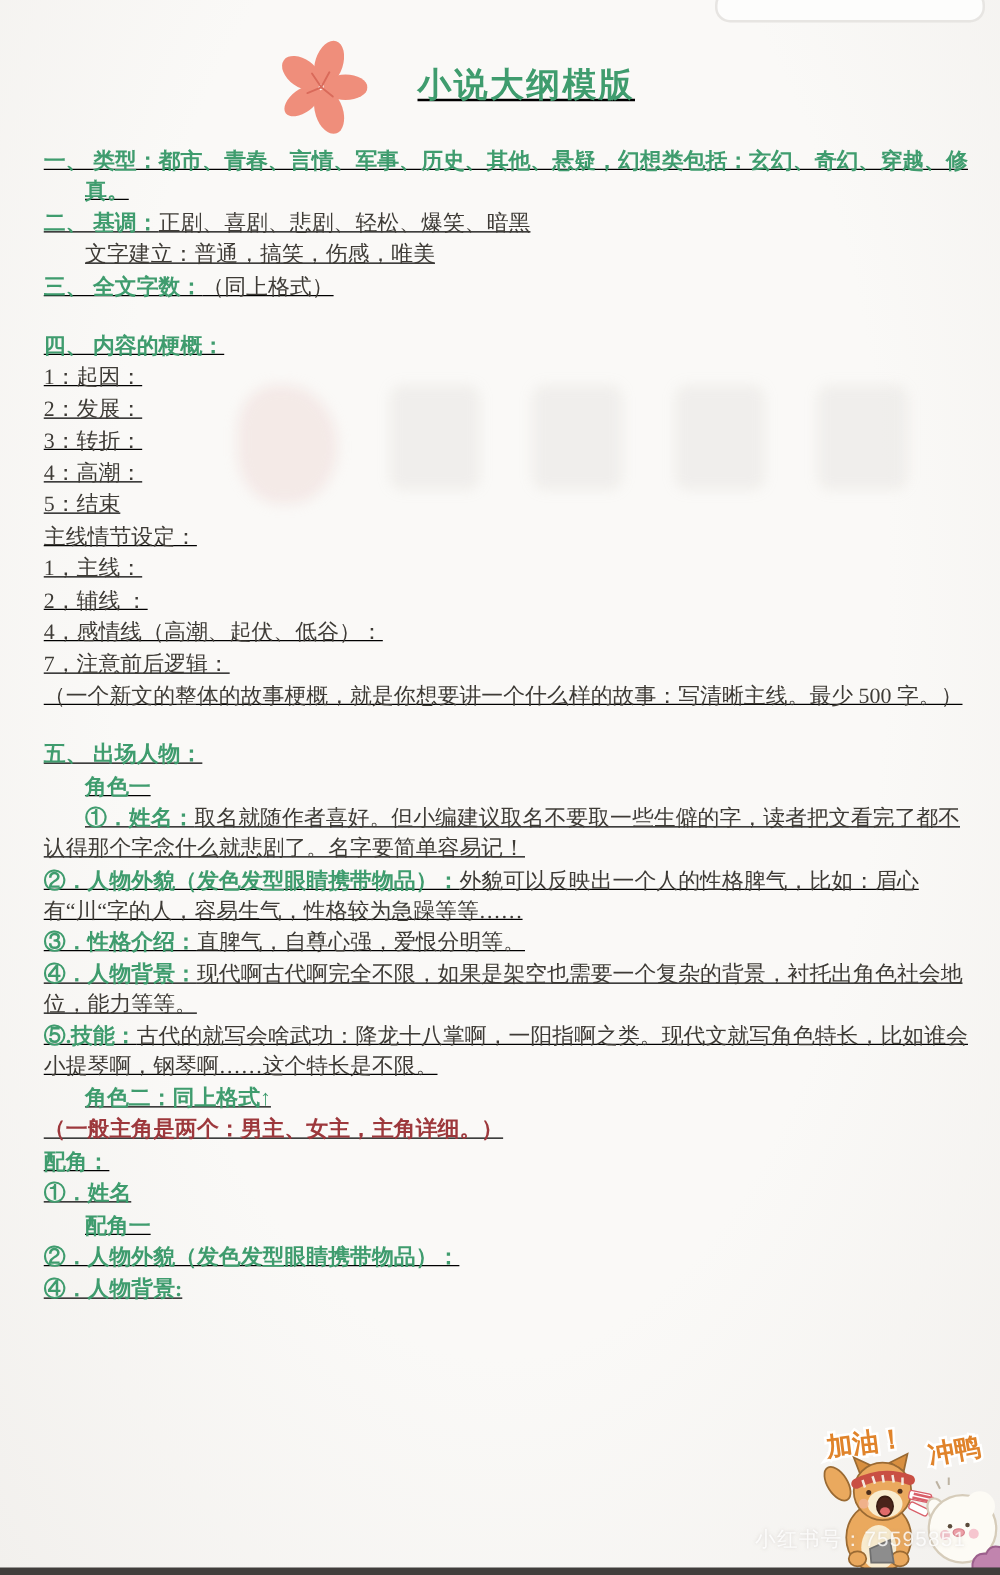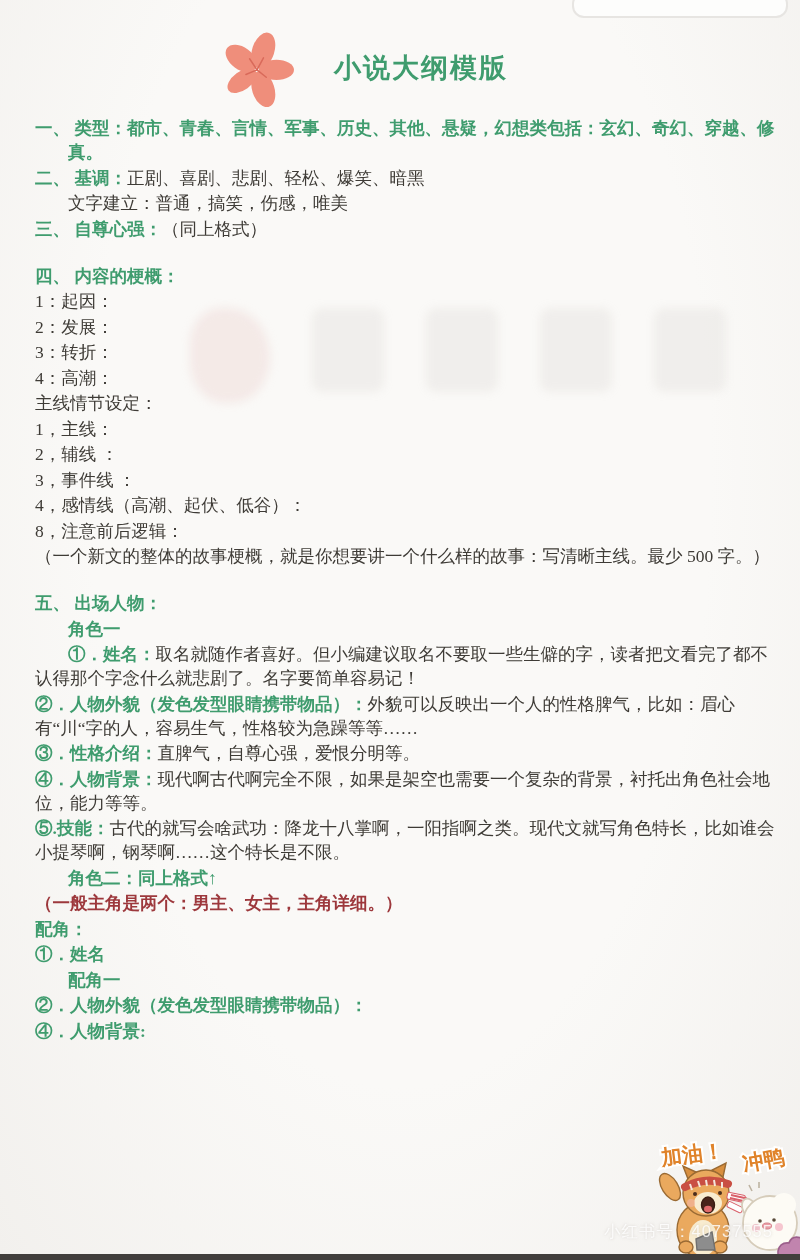--- a/index.html
+++ b/index.html
@@ -10,20 +10,21 @@
     --orange:#e0832a;
   }
   html,body{margin:0;padding:0;background:#e9e7e4;}
   .page{
     position:relative;
     width:800px;height:1260px;
     margin:0 auto;
     overflow:hidden;
     background:radial-gradient(ellipse at 50% 38%, #faf9f7 55%, #f2f0ed 100%);
     font-family:"Liberation Serif","DejaVu Serif",serif;
+    text-decoration:underline;
   }
   
   .top-artifact{
     position:absolute;top:-8px;right:12px;width:212px;height:22px;
     border:2px solid rgba(205,200,195,0.45);
     background:#fdfdfc;border-radius:12px;
   }
   .title-row{
     position:relative;margin:30px 0 0 220px;height:76px;
     display:flex;align-items:center;
@@ -111,32 +112,32 @@
           <path d="M40,44 L50,52"></path>
       </g>
     </svg>
     <h1 class="doc-title">小说大纲模版</h1>
   </header>
 
   <main id="doc" class="doc">
       <div class="line hang1"><span class="seg-g">一、 类型：都市、青春、言情、军事、历史、其他、悬疑，幻想类包括：玄幻、奇幻、穿越、修真。</span></div>
       <div class="line"><span class="seg-g">二、 基调：</span><span class="seg-d">正剧、喜剧、悲剧、轻松、爆笑、暗黑</span></div>
       <div class="line ind"><span class="seg-d">文字建立：普通，搞笑，伤感，唯美</span></div>
-      <div class="line"><span class="seg-g">三、 自尊心强：</span><span class="seg-d">（同上格式）</span></div>
+      <div class="line"><span class="seg-g">三、 全文字数：</span><span class="seg-d">（同上格式）</span></div>
       <div class="line gap"><span class="seg-g">四、 内容的梗概：</span></div>
       <div class="line"><span class="seg-d">1：起因：</span></div>
       <div class="line"><span class="seg-d">2：发展：</span></div>
       <div class="line"><span class="seg-d">3：转折：</span></div>
       <div class="line"><span class="seg-d">4：高潮：</span></div>
+      <div class="line"><span class="seg-d">5：结束</span></div>
       <div class="line"><span class="seg-d">主线情节设定：</span></div>
       <div class="line"><span class="seg-d">1，主线：</span></div>
       <div class="line"><span class="seg-d">2，辅线 ：</span></div>
-      <div class="line"><span class="seg-d">3，事件线 ：</span></div>
       <div class="line"><span class="seg-d">4，感情线（高潮、起伏、低谷）：</span></div>
-      <div class="line"><span class="seg-d">8，注意前后逻辑：</span></div>
+      <div class="line"><span class="seg-d">7，注意前后逻辑：</span></div>
       <div class="line"><span class="seg-d">（一个新文的整体的故事梗概，就是你想要讲一个什么样的故事：写清晰主线。最少 500 字。）</span></div>
       <div class="line gap"><span class="seg-g">五、 出场人物：</span></div>
       <div class="line ind"><span class="seg-g">角色一</span></div>
       <div class="line hangp"><span class="seg-g">①．姓名：</span><span class="seg-d">取名就随作者喜好。但小编建议取名不要取一些生僻的字，读者把文看完了都不认得那个字念什么就悲剧了。名字要简单容易记！</span></div>
       <div class="line"><span class="seg-g">②．人物外貌（发色发型眼睛携带物品）：</span><span class="seg-d">外貌可以反映出一个人的性格脾气，比如：眉心有“川“字的人，容易生气，性格较为急躁等等……</span></div>
       <div class="line"><span class="seg-g">③．性格介绍：</span><span class="seg-d">直脾气，自尊心强，爱恨分明等。</span></div>
       <div class="line"><span class="seg-g">④．人物背景：</span><span class="seg-d">现代啊古代啊完全不限，如果是架空也需要一个复杂的背景，衬托出角色社会地位，能力等等。</span></div>
       <div class="line"><span class="seg-g">⑤.技能：</span><span class="seg-d">古代的就写会啥武功：降龙十八掌啊，一阳指啊之类。现代文就写角色特长，比如谁会小提琴啊，钢琴啊……这个特长是不限。</span></div>
       <div class="line ind"><span class="seg-g">角色二：同上格式↑</span></div>
       <div class="line"><span class="seg-r">（一般主角是两个：男主、女主，主角详细。）</span></div>
@@ -199,17 +200,17 @@
         <ellipse cx="135" cy="91" rx="4.5" ry="3" fill="#f0a0a8" stroke="#d9848e" stroke-width="1"></ellipse>
         <circle cx="124" cy="93" r="4" fill="#f5bcc8" opacity="0.85" stroke="none"></circle>
         <circle cx="147" cy="92" r="4" fill="#f5bcc8" opacity="0.85" stroke="none"></circle>
         <path d="M120,56 l-3,-6 M127,53 l0,-6" stroke="#bdb3a2" stroke-width="1.6" fill="none"></path>
       </g>
 
       <path d="M146,116 q2,-9 11,-8 q3,-8 12,-5 q9,3 8,12 l1,5 l-32,0 z" fill="#c184ae" stroke="#9c5f8c" stroke-width="1.6"></path>
     </svg>
   </div>
 
-  <div class="bottom-watermark">小红书号：40737555</div>
+  <div class="bottom-watermark">小红书号：75595851</div>
 
   <div class="bottom-bar"></div>
 
 </div>
 
 </body></html>

